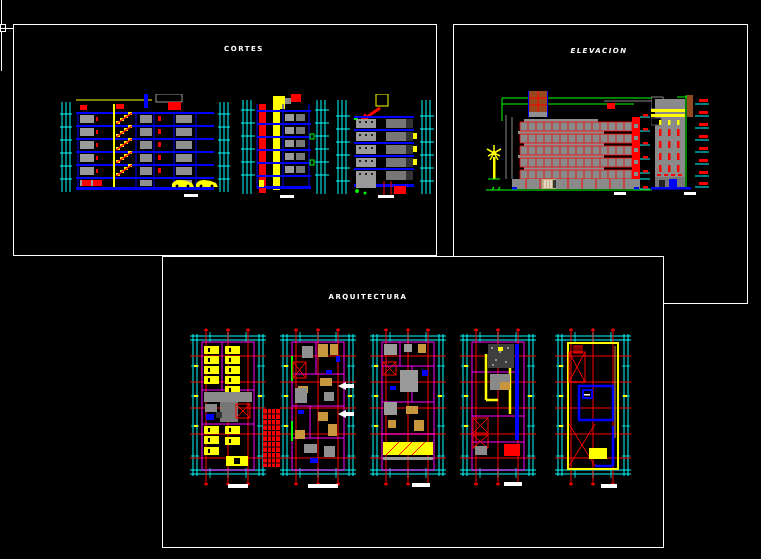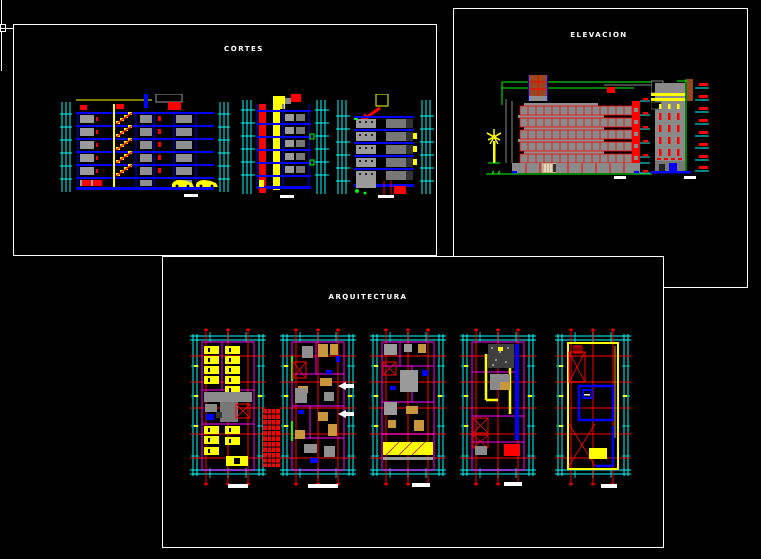--- a/index.html
+++ b/index.html
@@ -1,20 +1,20 @@
 <!DOCTYPE html>
 <html><head>
 <meta charset="utf-8">
 <style>
   html,body{margin:0;padding:0;background:#000;}
   .canvas{position:relative;width:761px;height:559px;background:#000;overflow:hidden;
           font-family:"DejaVu Sans",sans-serif;padding-left:44px;}
   .sheet{position:absolute;border:1px solid #fff;box-sizing:border-box;background:#000;}
   #sheet-cortes{left:13px;top:24px;width:424px;height:232px;}
-  #sheet-elevacion{left:453px;top:8px;width:295px;height:280px;}
+  #sheet-elevacion{left:453px;top:24px;width:295px;height:280px;font-style:italic;}
   #sheet-arquitectura{left:138px;top:256px;width:502px;height:292px;margin-left:24px;}
   .sheet-title{position:absolute;color:#fff;font-size:7px;font-weight:bold;
                letter-spacing:1.5px;text-align:center;white-space:nowrap;}
   #title-cortes{left:185px;top:20px;width:90px;}
   #title-elevacion{left:100px;top:22px;width:90px;}
   #title-arquitectura{left:160px;top:36px;width:90px;}
   .drawing{position:absolute;}
   .bm-sq{position:absolute;left:0;top:24px;width:4px;height:6px;border:1px solid #fff;background:#000;}
   .bm-h{position:absolute;left:0;top:28px;width:43px;height:1px;background:#fff;}
   .bm-v{position:absolute;left:1px;top:0;width:1px;height:71px;background:#fff;}

